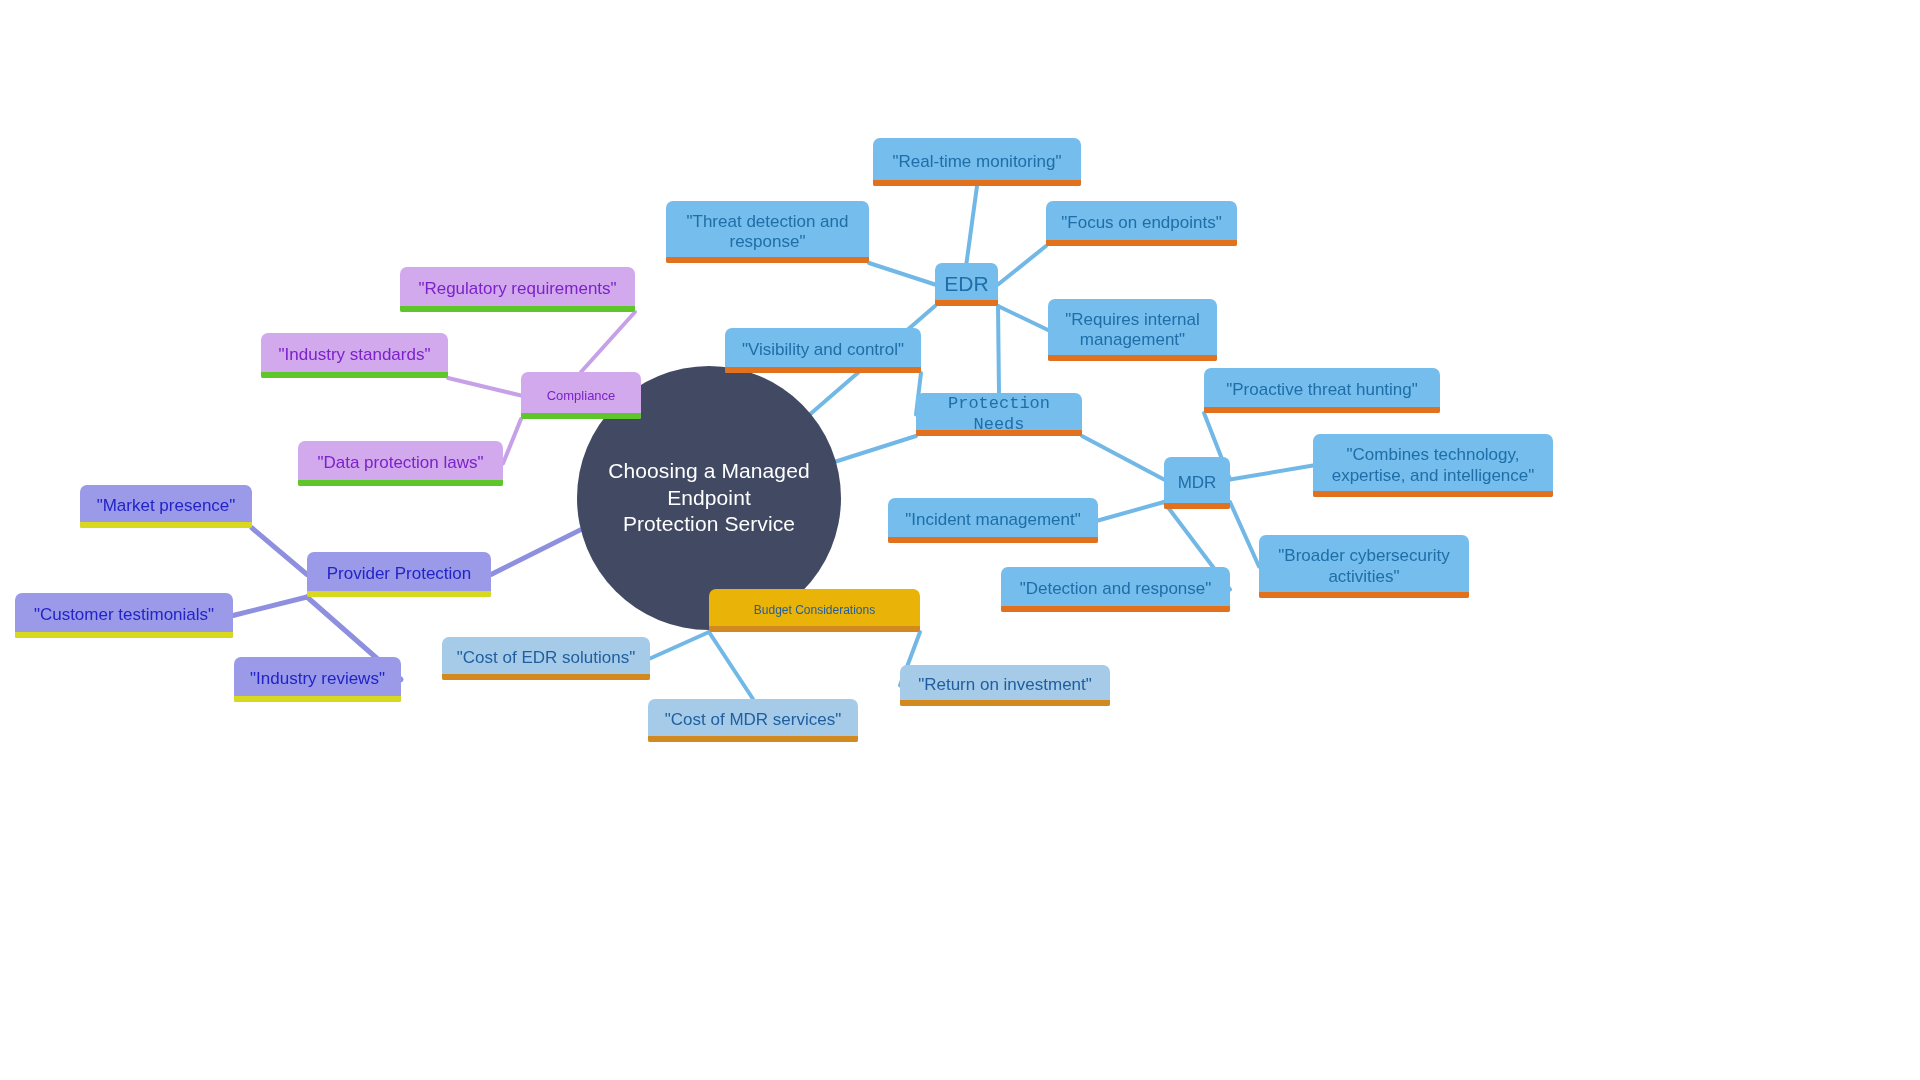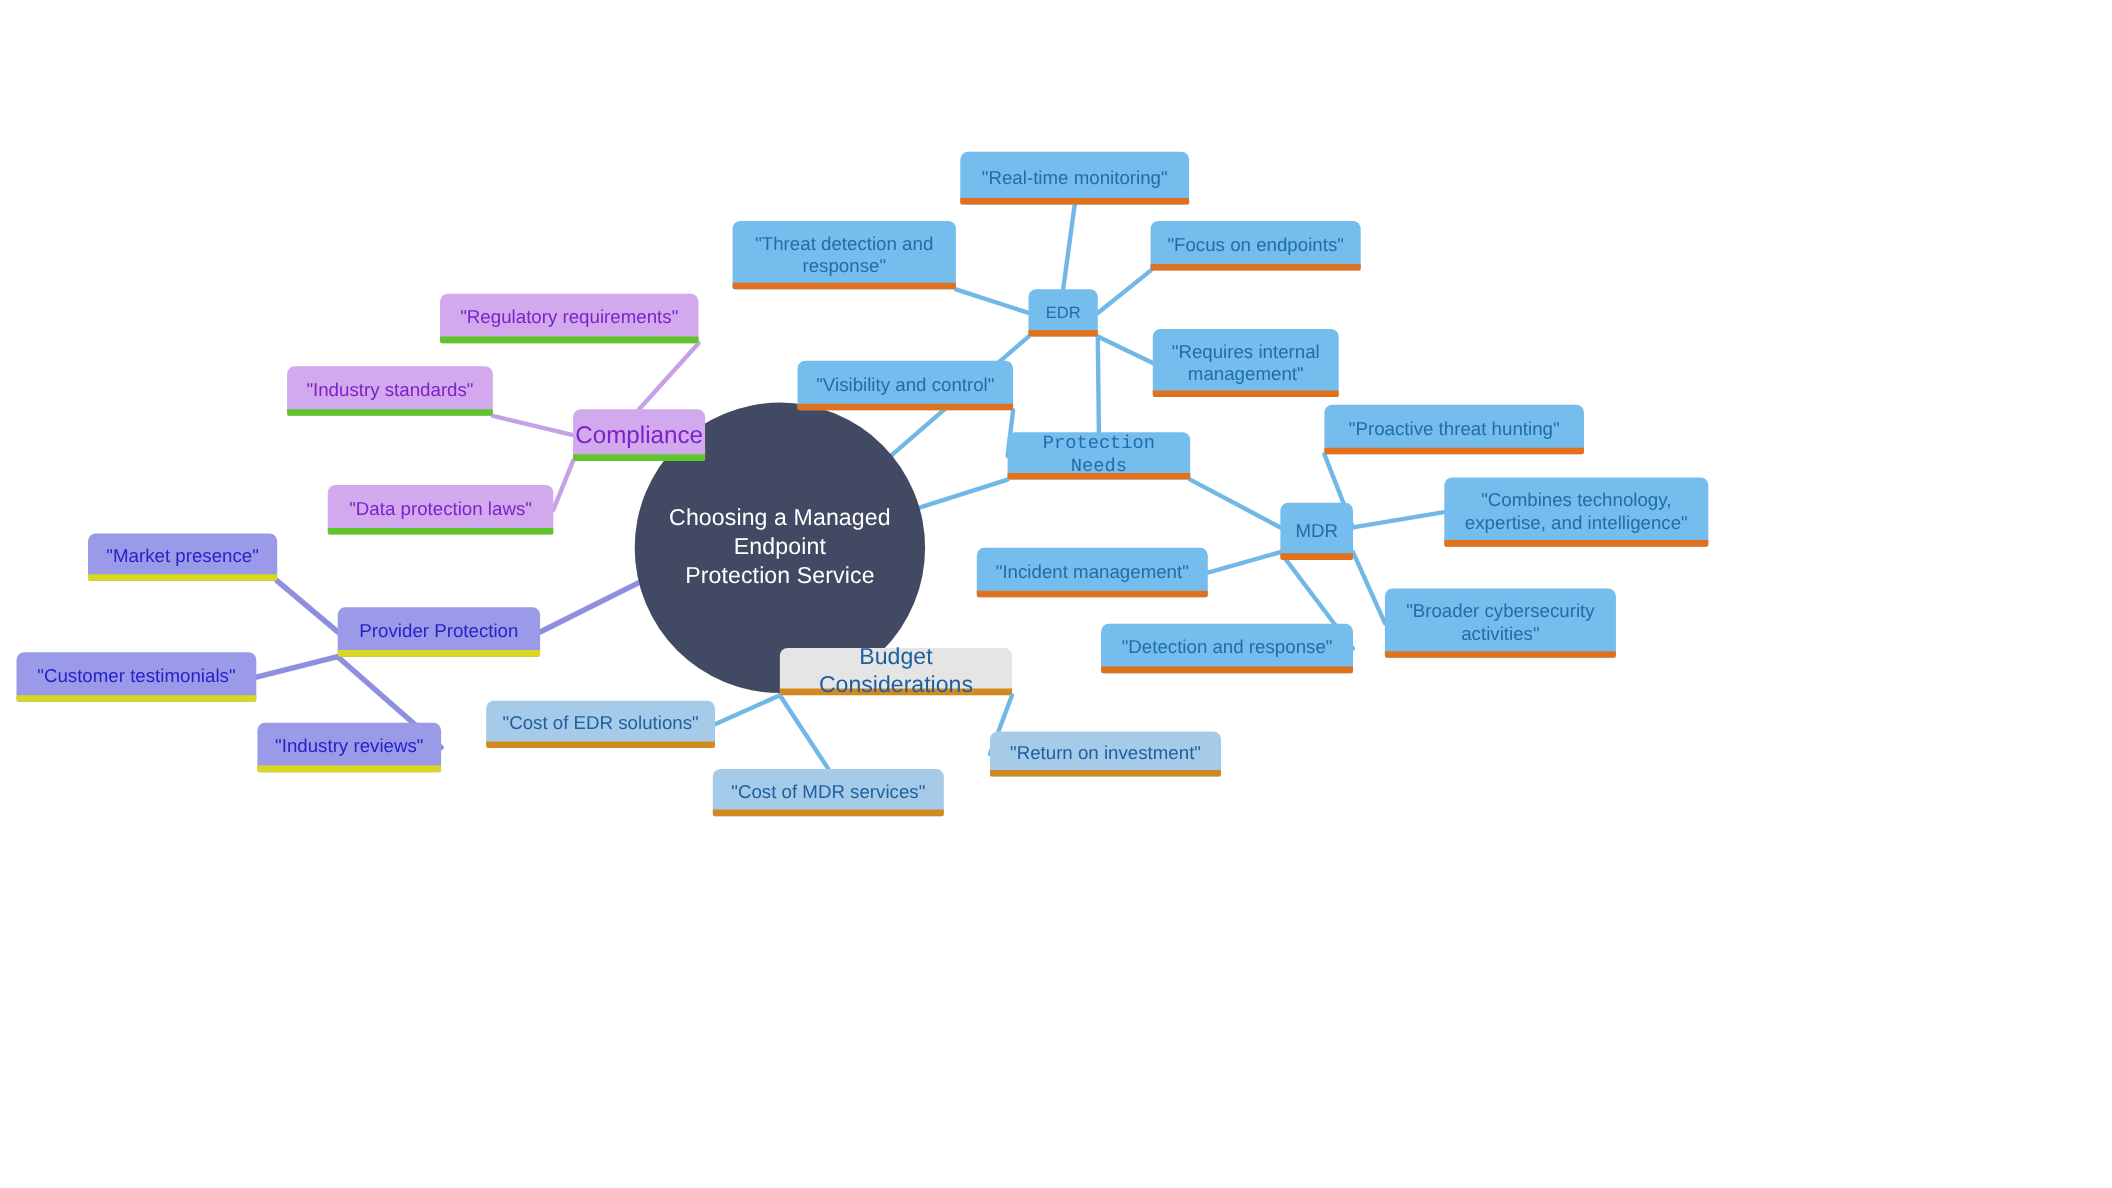--- a/index.html
+++ b/index.html
@@ -92,40 +92,40 @@
       <line x1="521" y1="419" x2="503" y2="463.5" stroke="#c6a1e8" stroke-width="4" stroke-linecap="round"></line>
       <line x1="307" y1="574.5" x2="252" y2="528" stroke="#8f8fe0" stroke-width="5" stroke-linecap="round"></line>
       <line x1="307" y1="597" x2="233" y2="615.5" stroke="#8f8fe0" stroke-width="5" stroke-linecap="round"></line>
       <line x1="307" y1="597" x2="401" y2="679.5" stroke="#8f8fe0" stroke-width="5" stroke-linecap="round"></line>
     </svg>
   <div id="nodes">
       <div class="center-node" style="left: 577px; top: 366px; width: 264px; height: 264px; background: rgb(66, 74, 99); color: rgb(255, 255, 255);"><span class="lbl">Choosing a Managed Endpoint
 Protection Service</span></div>
       <div class="node" style="left: 916px; top: 393px; width: 166px; height: 43px; background: rgb(116, 189, 236); color: rgb(31, 110, 168); font-size: 17px; font-family: Liberation Mono, monospace;"><span class="underline" style="background: rgb(226, 113, 29);"></span><span class="lbl">Protection Needs</span></div>
       <div class="node" style="left: 725px; top: 328px; width: 196px; height: 45px; background: rgb(116, 189, 236); color: rgb(31, 110, 168); font-size: 17px;"><span class="underline" style="background: rgb(226, 113, 29);"></span><span class="lbl">"Visibility and control"</span></div>
-      <div class="node" style="left: 935px; top: 263px; width: 63px; height: 43px; background: rgb(116, 189, 236); color: rgb(31, 110, 168); font-size: 15px;"><span class="underline" style="background: rgb(226, 113, 29);"></span><span class="lbl">EDR</span></div>
+      <div class="node" style="left: 935px; top: 263px; width: 63px; height: 43px; background: rgb(116, 189, 236); color: rgb(31, 110, 168); font-size: 21px;"><span class="underline" style="background: rgb(226, 113, 29);"></span><span class="lbl">EDR</span></div>
       <div class="node" style="left: 873px; top: 138px; width: 208px; height: 48px; background: rgb(116, 189, 236); color: rgb(31, 110, 168); font-size: 17px;"><span class="underline" style="background: rgb(226, 113, 29);"></span><span class="lbl">"Real-time monitoring"</span></div>
       <div class="node" style="left: 666px; top: 201px; width: 203px; height: 62px; background: rgb(116, 189, 236); color: rgb(31, 110, 168); font-size: 17px;"><span class="underline" style="background: rgb(226, 113, 29);"></span><span class="lbl">"Threat detection and
 response"</span></div>
       <div class="node" style="left: 1046px; top: 201px; width: 191px; height: 45px; background: rgb(116, 189, 236); color: rgb(31, 110, 168); font-size: 17px;"><span class="underline" style="background: rgb(226, 113, 29);"></span><span class="lbl">"Focus on endpoints"</span></div>
       <div class="node" style="left: 1048px; top: 299px; width: 169px; height: 62px; background: rgb(116, 189, 236); color: rgb(31, 110, 168); font-size: 17px;"><span class="underline" style="background: rgb(226, 113, 29);"></span><span class="lbl">"Requires internal
 management"</span></div>
       <div class="node" style="left: 1164px; top: 457px; width: 66px; height: 52px; background: rgb(116, 189, 236); color: rgb(31, 110, 168); font-size: 17px;"><span class="underline" style="background: rgb(226, 113, 29);"></span><span class="lbl">MDR</span></div>
       <div class="node" style="left: 1204px; top: 368px; width: 236px; height: 45px; background: rgb(116, 189, 236); color: rgb(31, 110, 168); font-size: 17px;"><span class="underline" style="background: rgb(226, 113, 29);"></span><span class="lbl">"Proactive threat hunting"</span></div>
       <div class="node" style="left: 1313px; top: 434px; width: 240px; height: 63px; background: rgb(116, 189, 236); color: rgb(31, 110, 168); font-size: 17px;"><span class="underline" style="background: rgb(226, 113, 29);"></span><span class="lbl">"Combines technology,
 expertise, and intelligence"</span></div>
       <div class="node" style="left: 888px; top: 498px; width: 210px; height: 45px; background: rgb(116, 189, 236); color: rgb(31, 110, 168); font-size: 17px;"><span class="underline" style="background: rgb(226, 113, 29);"></span><span class="lbl">"Incident management"</span></div>
       <div class="node" style="left: 1259px; top: 535px; width: 210px; height: 63px; background: rgb(116, 189, 236); color: rgb(31, 110, 168); font-size: 17px;"><span class="underline" style="background: rgb(226, 113, 29);"></span><span class="lbl">"Broader cybersecurity
 activities"</span></div>
       <div class="node" style="left: 1001px; top: 567px; width: 229px; height: 45px; background: rgb(116, 189, 236); color: rgb(31, 110, 168); font-size: 17px;"><span class="underline" style="background: rgb(226, 113, 29);"></span><span class="lbl">"Detection and response"</span></div>
-      <div class="node" style="left: 709px; top: 589px; width: 211px; height: 43px; background: #e5e5e5; color: rgb(31, 95, 160); font-size: 21px;"><span class="underline" style="background: rgb(210, 137, 31);"></span><span class="lbl">Budget Considerations</span></div>
+      <div class="node" style="left: 709px; top: 589px; width: 211px; height: 43px; background: #eab308; color: rgb(31, 95, 160); font-size: 12px;"><span class="underline" style="background: rgb(210, 137, 31);"></span><span class="lbl">Budget Considerations</span></div>
       <div class="node" style="left: 442px; top: 637px; width: 208px; height: 43px; background: rgb(166, 203, 232); color: rgb(31, 95, 160); font-size: 17px;"><span class="underline" style="background: rgb(210, 137, 31);"></span><span class="lbl">"Cost of EDR solutions"</span></div>
       <div class="node" style="left: 648px; top: 699px; width: 210px; height: 43px; background: rgb(166, 203, 232); color: rgb(31, 95, 160); font-size: 17px;"><span class="underline" style="background: rgb(210, 137, 31);"></span><span class="lbl">"Cost of MDR services"</span></div>
       <div class="node" style="left: 900px; top: 665px; width: 210px; height: 41px; background: rgb(166, 203, 232); color: rgb(31, 95, 160); font-size: 17px;"><span class="underline" style="background: rgb(210, 137, 31);"></span><span class="lbl">"Return on investment"</span></div>
-      <div class="node" style="left: 521px; top: 372px; width: 120px; height: 47px; background: rgb(211, 169, 238); color: rgb(123, 34, 201); font-size: 22px;"><span class="underline" style="background: rgb(94, 198, 43);"></span><span class="lbl">Compliance</span></div>
+      <div class="node" style="left: 521px; top: 372px; width: 120px; height: 47px; background: rgb(211, 169, 238); color: rgb(123, 34, 201); font-size: 13px;"><span class="underline" style="background: rgb(94, 198, 43);"></span><span class="lbl">Compliance</span></div>
       <div class="node" style="left: 400px; top: 267px; width: 235px; height: 45px; background: rgb(211, 169, 238); color: rgb(123, 34, 201); font-size: 17px;"><span class="underline" style="background: rgb(94, 198, 43);"></span><span class="lbl">"Regulatory requirements"</span></div>
       <div class="node" style="left: 261px; top: 333px; width: 187px; height: 45px; background: rgb(211, 169, 238); color: rgb(123, 34, 201); font-size: 17px;"><span class="underline" style="background: rgb(94, 198, 43);"></span><span class="lbl">"Industry standards"</span></div>
       <div class="node" style="left: 298px; top: 441px; width: 205px; height: 45px; background: rgb(211, 169, 238); color: rgb(123, 34, 201); font-size: 17px;"><span class="underline" style="background: rgb(94, 198, 43);"></span><span class="lbl">"Data protection laws"</span></div>
       <div class="node" style="left: 307px; top: 552px; width: 184px; height: 45px; background: rgb(154, 154, 232); color: rgb(35, 35, 200); font-size: 17px;"><span class="underline" style="background: rgb(216, 216, 31);"></span><span class="lbl">Provider Protection</span></div>
       <div class="node" style="left: 80px; top: 485px; width: 172px; height: 43px; background: rgb(154, 154, 232); color: rgb(35, 35, 200); font-size: 17px;"><span class="underline" style="background: rgb(216, 216, 31);"></span><span class="lbl">"Market presence"</span></div>
       <div class="node" style="left: 15px; top: 593px; width: 218px; height: 45px; background: rgb(154, 154, 232); color: rgb(35, 35, 200); font-size: 17px;"><span class="underline" style="background: rgb(216, 216, 31);"></span><span class="lbl">"Customer testimonials"</span></div>
       <div class="node" style="left: 234px; top: 657px; width: 167px; height: 45px; background: rgb(154, 154, 232); color: rgb(35, 35, 200); font-size: 17px;"><span class="underline" style="background: rgb(216, 216, 31);"></span><span class="lbl">"Industry reviews"</span></div>
     </div>
 </div>
 

